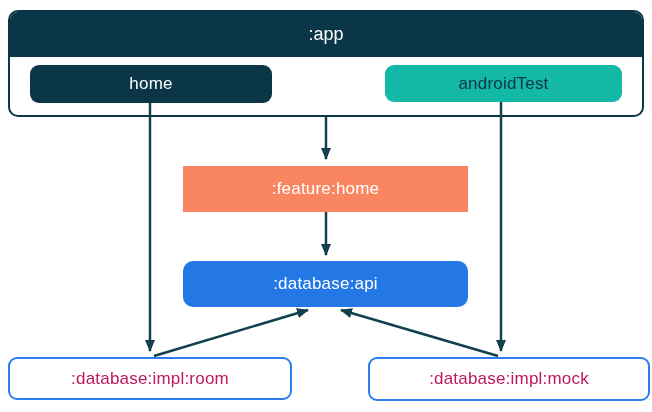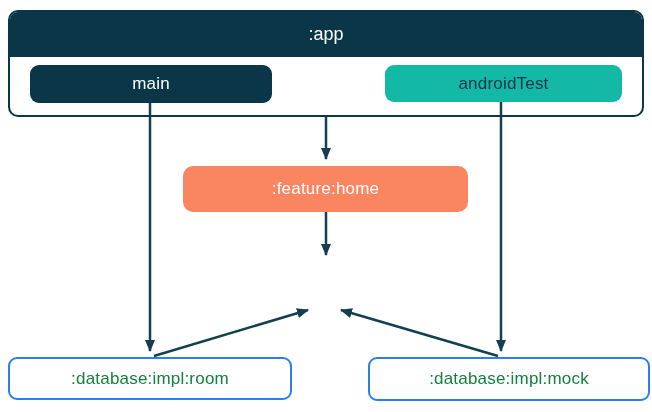--- a/index.html
+++ b/index.html
@@ -36,28 +36,28 @@
   .sourceset-main{
     left:30px;top:65px;width:242px;height:38px;
     background:#0B3648;color:#ffffff;border-radius:9px;
   }
   .sourceset-androidtest{
     left:385px;top:65px;width:237px;height:37px;
     background:#14b8a6;color:#0B3648;border-radius:9px;
   }
   .feature-home{
     left:183px;top:166px;width:285px;height:46px;
-    background:#F98660;color:#ffffff;border-radius:10px;
+    background:#F98660;color:#ffffff;border-radius:0;
   }
   .database-api{
     left:183px;top:261px;width:285px;height:46px;
     background:#2478E5;color:#ffffff;border-radius:10px;
   }
   .impl-node{
-    background:#ffffff;color:#15803d;
+    background:#ffffff;color:#be185d;
     border:2.5px solid #2C7EF0;border-radius:9px;
   }
   .impl-room{left:8px;top:357px;width:284px;height:43px;}
   .impl-mock{left:368px;top:357px;width:282px;height:44px;}
   .arrow-layer{
     position:absolute;left:0;top:0;width:652px;height:412px;
     pointer-events:none;
   }
 </style>
 </head>
@@ -65,31 +65,34 @@
 
 <div class="stage">
 
   <div class="app-container">
     <div class="app-header">
       <span>:app</span>
     </div>
   </div>
 
   <div class="node sourceset-main">
-    <span>main</span>
+    <span>home</span>
   </div>
 
   <div class="node sourceset-androidtest">
     <span>androidTest</span>
   </div>
 
   <div class="node feature-home">
     <span>:feature:home</span>
   </div>
 
+  <div class="node database-api">
+    <span>:database:api</span>
+  </div>
 
   <div class="node impl-node impl-room">
     <span>:database:impl:room</span>
   </div>
 
   <div class="node impl-node impl-mock">
     <span>:database:impl:mock</span>
   </div>
 
   <svg class="arrow-layer" width="652" height="412" viewBox="0 0 652 412" xmlns="http://www.w3.org/2000/svg">

